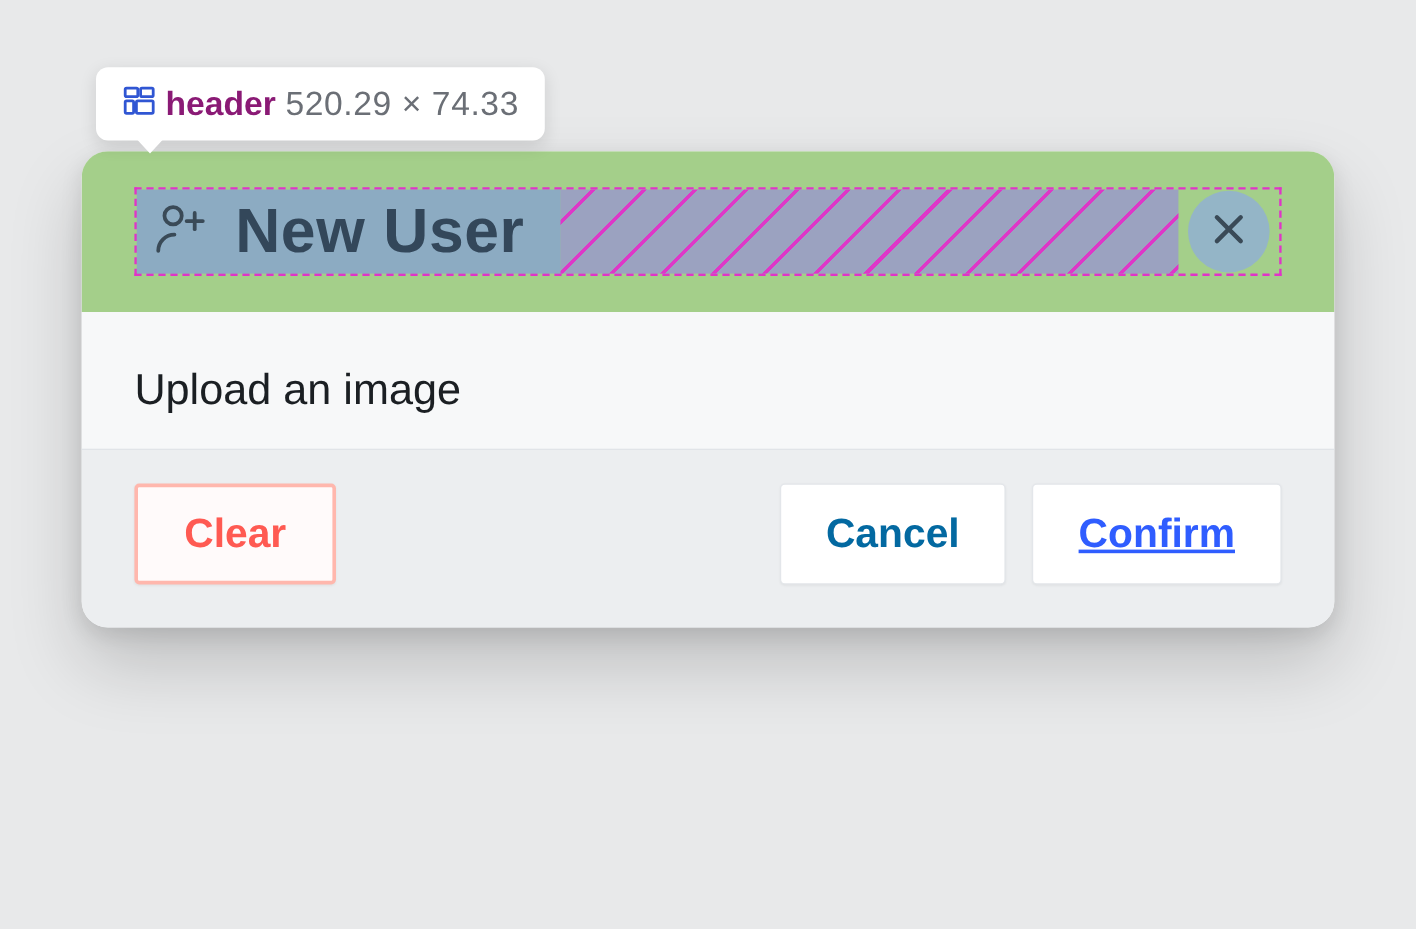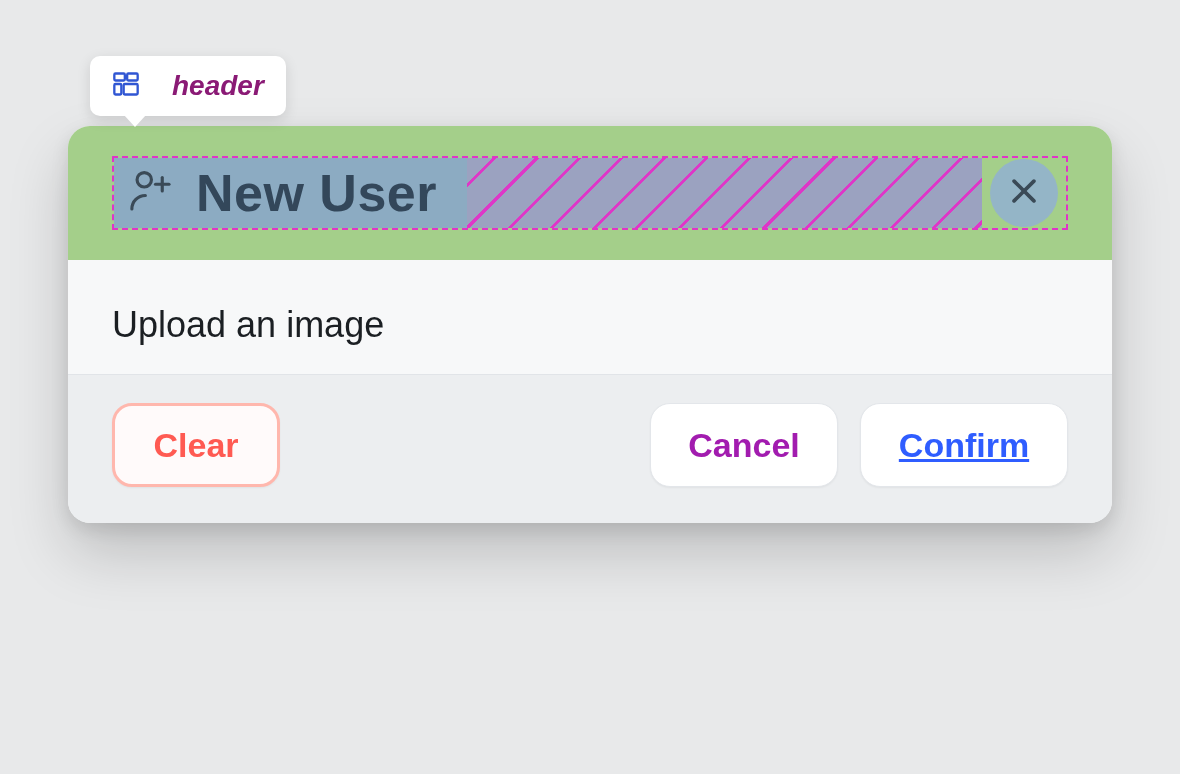--- a/index.html
+++ b/index.html
@@ -8,30 +8,29 @@
     background: #e8e9ea;
     font-family: -apple-system, BlinkMacSystemFont, "Segoe UI", Helvetica, Arial, sans-serif;
     position: relative;
     overflow: hidden;
   }
 
   
   .tooltip {
     position: absolute;
     top: 56px;
-    left: 90px;
+    left: 80px;
     background: #fff;
     border-radius: 10px;
     padding: 14px 22px;
     display: flex;
     align-items: center;
-    gap: 32px;
+    gap: 8px;
     box-shadow: 0 4px 14px rgba(0,0,0,0.12);
     z-index: 50;
-    font-style: italic;
   }
   .tooltip::after {
     content: "";
     position: absolute;
     bottom: -11px;
     left: 34px;
     width: 0; height: 0;
     border-left: 11px solid transparent;
     border-right: 11px solid transparent;
     border-top: 12px solid #fff;
@@ -173,37 +172,37 @@
   .footer {
     background: #eceef0;
     border-top: 1px solid #e1e4e8;
     padding: 28px 44px 36px 44px;
     display: flex;
     align-items: center;
   }
   .btn {
     height: 84px;
     padding: 0 34px;
-    border-radius: 20px;
+    border-radius: 4px;
     background: #ffffff;
     display: flex; align-items: center; justify-content: center;
     font-size: 34px;
     font-weight: 700;
     cursor: pointer;
     border: 1px solid #e3e6ea;
     box-shadow: 0 1px 2px rgba(0,0,0,0.05);
   }
   .btn-clear {
     color: #ff5a52;
     border: 3px solid #ffb7ad;
     background: #fffafa;
     min-width: 168px;
   }
   .btn-cancel {
-    color: #a21caf;
+    color: #0369a1;
     min-width: 188px;
   }
   .btn-confirm {
     color: #2f5dff;
     min-width: 208px;
     text-decoration: underline;
   }
   .spacer { flex: 1; }
   .footer .btn + .btn { margin-left: 22px; }
 </style>
@@ -213,20 +212,21 @@
 <div class="tooltip">
   <span class="icon">
     <svg width="28" height="28" viewBox="0 0 24 24" fill="none" stroke="#3056d3" stroke-width="2">
       <rect x="2" y="3" width="9" height="6" rx="1"></rect>
       <rect x="13" y="3" width="9" height="6" rx="1"></rect>
       <rect x="2" y="12" width="6" height="9" rx="1"></rect>
       <rect x="10" y="12" width="12" height="9" rx="1"></rect>
     </svg>
   </span>
   <span class="tag">header</span>
+  <span class="dims">520.29 × 74.33</span>
 </div>
 
 <div class="card">
 
   <div class="header-pad">
     <div class="header-inspect">
       <div class="header-left">
         <span class="icon">
           <svg width="54" height="54" viewBox="0 0 24 24" fill="none" stroke="#3a4a57" stroke-width="1.4" stroke-linecap="round">
             <circle cx="9" cy="7" r="3.2"></circle>

